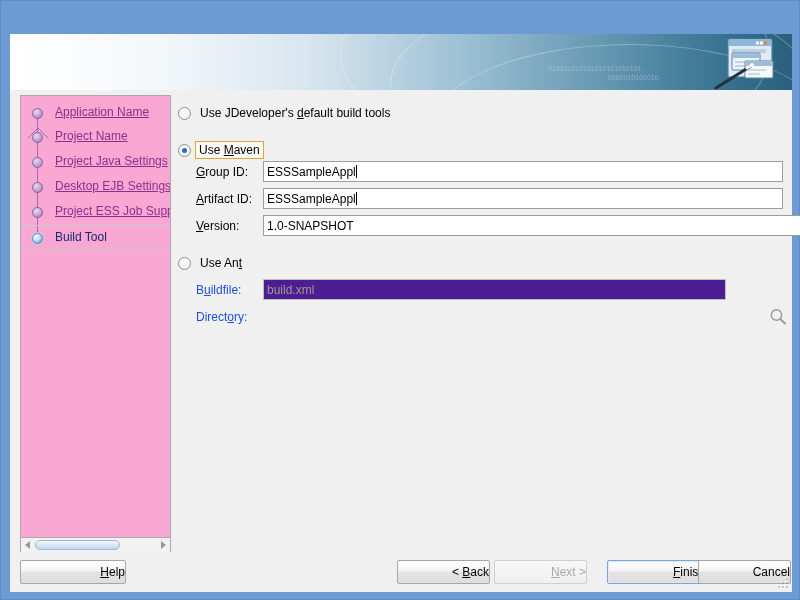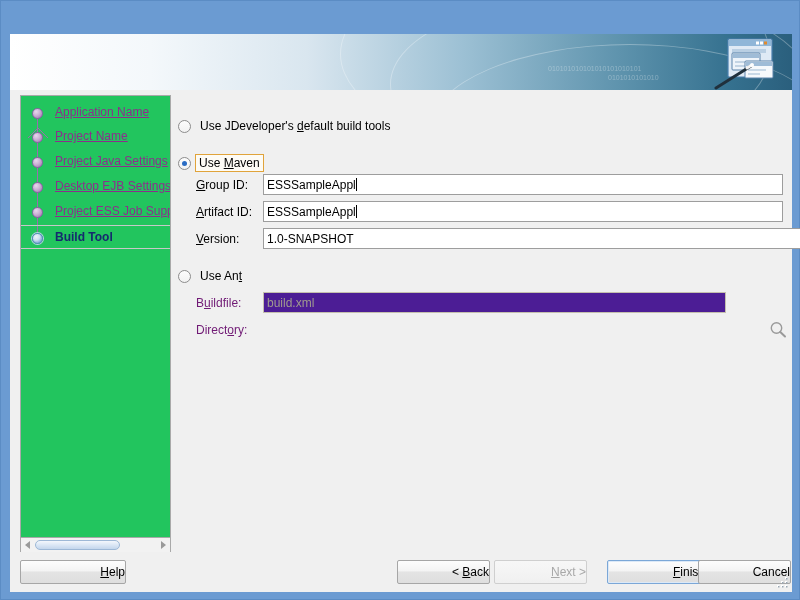--- a/index.html
+++ b/index.html
@@ -79,21 +79,21 @@
   #content {
     position: absolute; left: 9px; top: 89px;
     width: 782px; height: 462px;
     background: #f0f0f0;
   }
 
   
   #sidebar {
     position: absolute; left: 10px; top: 5px;
     width: 151px; height: 443px;
-    background: #22c55e;
+    background: #f9a8d4;
     border: 1px solid #a9a9a9;
     overflow: hidden;
   }
   .nav-item {
     position: absolute;
     left: 0;
     width: 149px;
     height: 24px;
     white-space: nowrap;
     overflow: hidden;
@@ -112,21 +112,21 @@
   }
   .nav-label {
     position: absolute; left: 34px; top: 4px;
     font-size: 12px;
     color: #8c2f8c;
     text-decoration: underline;
     cursor: pointer;
   }
   .nav-label.current {
     color: #152a6e;
-    font-weight: bold;
+    font-weight: normal;
     text-decoration: none;
     cursor: default;
   }
   .nav-connector {
     position: absolute;
     left: 16px;
     width: 1px;
     background: #9a6fae;
   }
   .nav-branch {
@@ -161,21 +161,21 @@
     width: 0; height: 0;
     border-top: 4px solid transparent;
     border-bottom: 4px solid transparent;
     cursor: pointer;
   }
   #sb-arrow-left { left: 4px; border-right: 5px solid #9a9a9a; }
   #sb-arrow-right { right: 4px; border-left: 5px solid #9a9a9a; }
 
   
   #form {
-    position: absolute; left: 163px; top: 18px;
+    position: absolute; left: 163px; top: 5px;
     width: 612px; height: 443px;
   }
   .radio-row { position: absolute; left: 5px; }
   .radio {
     position: absolute; left: 0; top: 0;
     width: 13px; height: 13px;
     border-radius: 50%;
     background: linear-gradient(to bottom, #fdfdfd, #f2f2f2);
     border: 1px solid #8d8d8d;
     cursor: pointer;
@@ -198,21 +198,21 @@
     background: #fdfbf5;
     left: 17px; top: -3px;
   }
   .field-label {
     position: absolute;
     font-size: 12px;
     color: #000000;
     text-align: left;
     white-space: nowrap;
   }
-  .field-label.disabled { color: #701a75; }
+  .field-label.disabled { color: #1d4ed8; }
   .text-input {
     position: absolute;
     height: 21px;
     background: #ffffff;
     border: 1px solid #9d9d9d;
     font-size: 12px;
     color: #000000;
     padding: 2px 3px;
     line-height: 16px;
     overflow: hidden;

